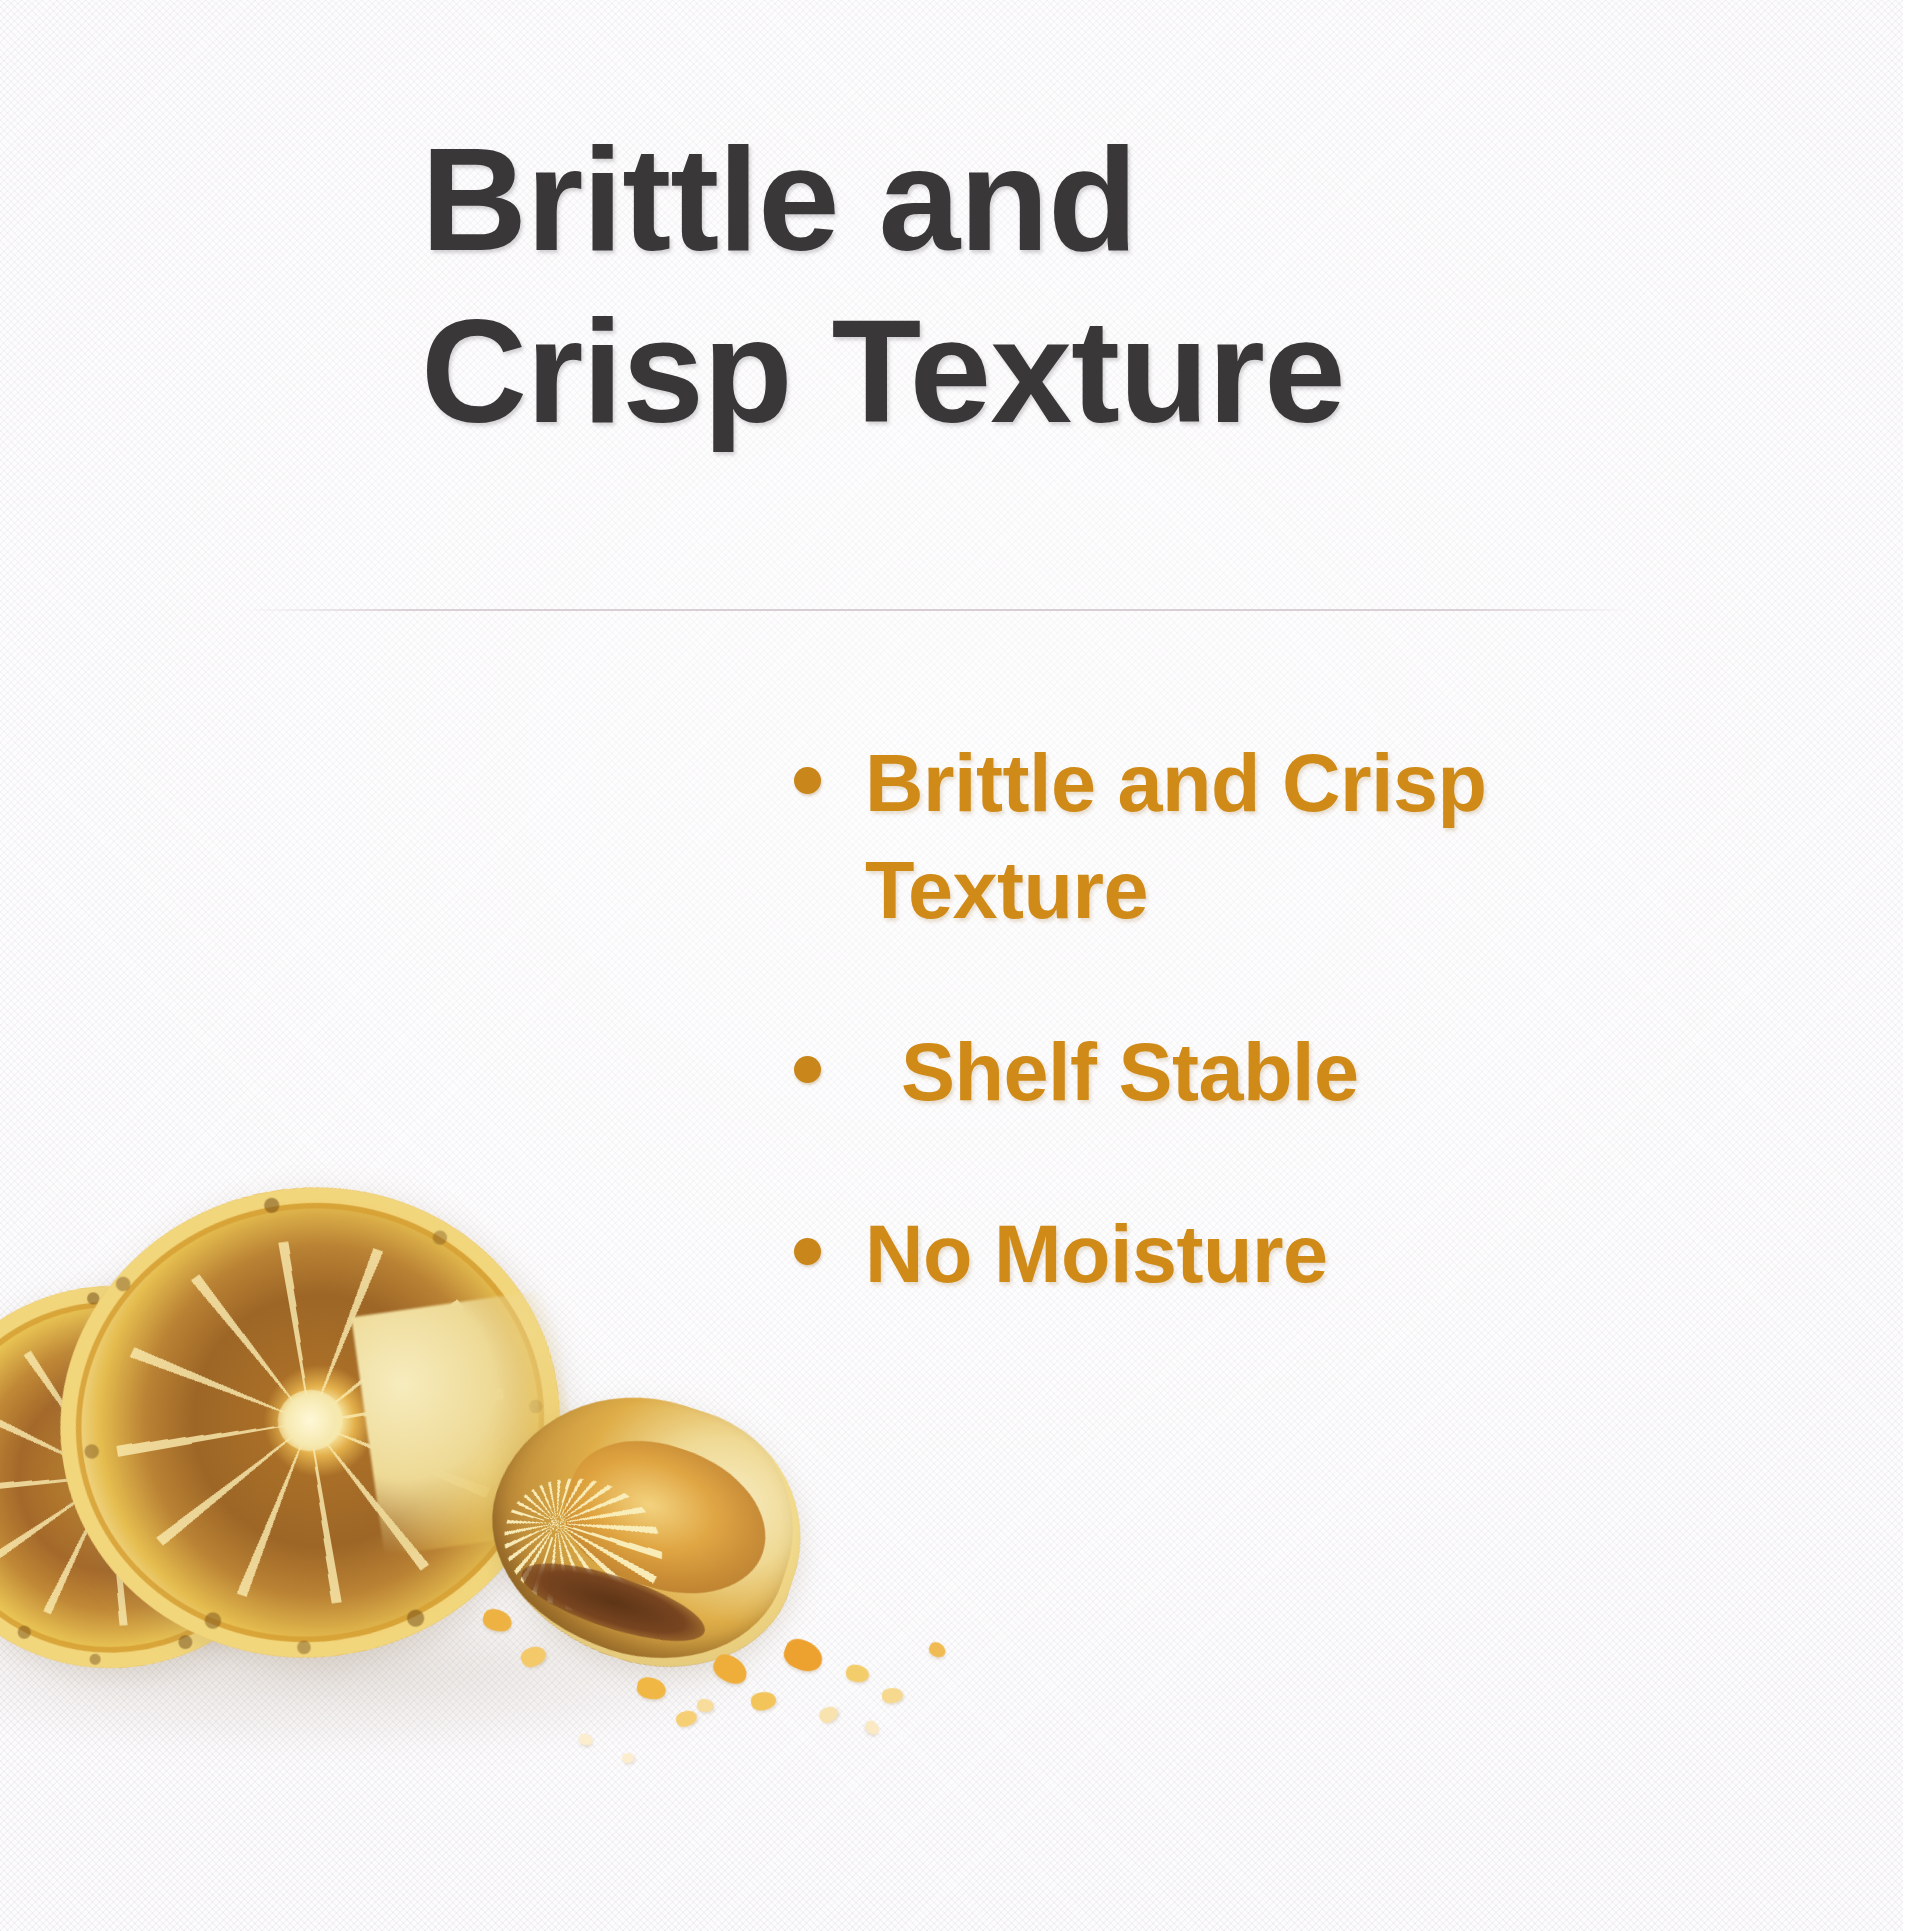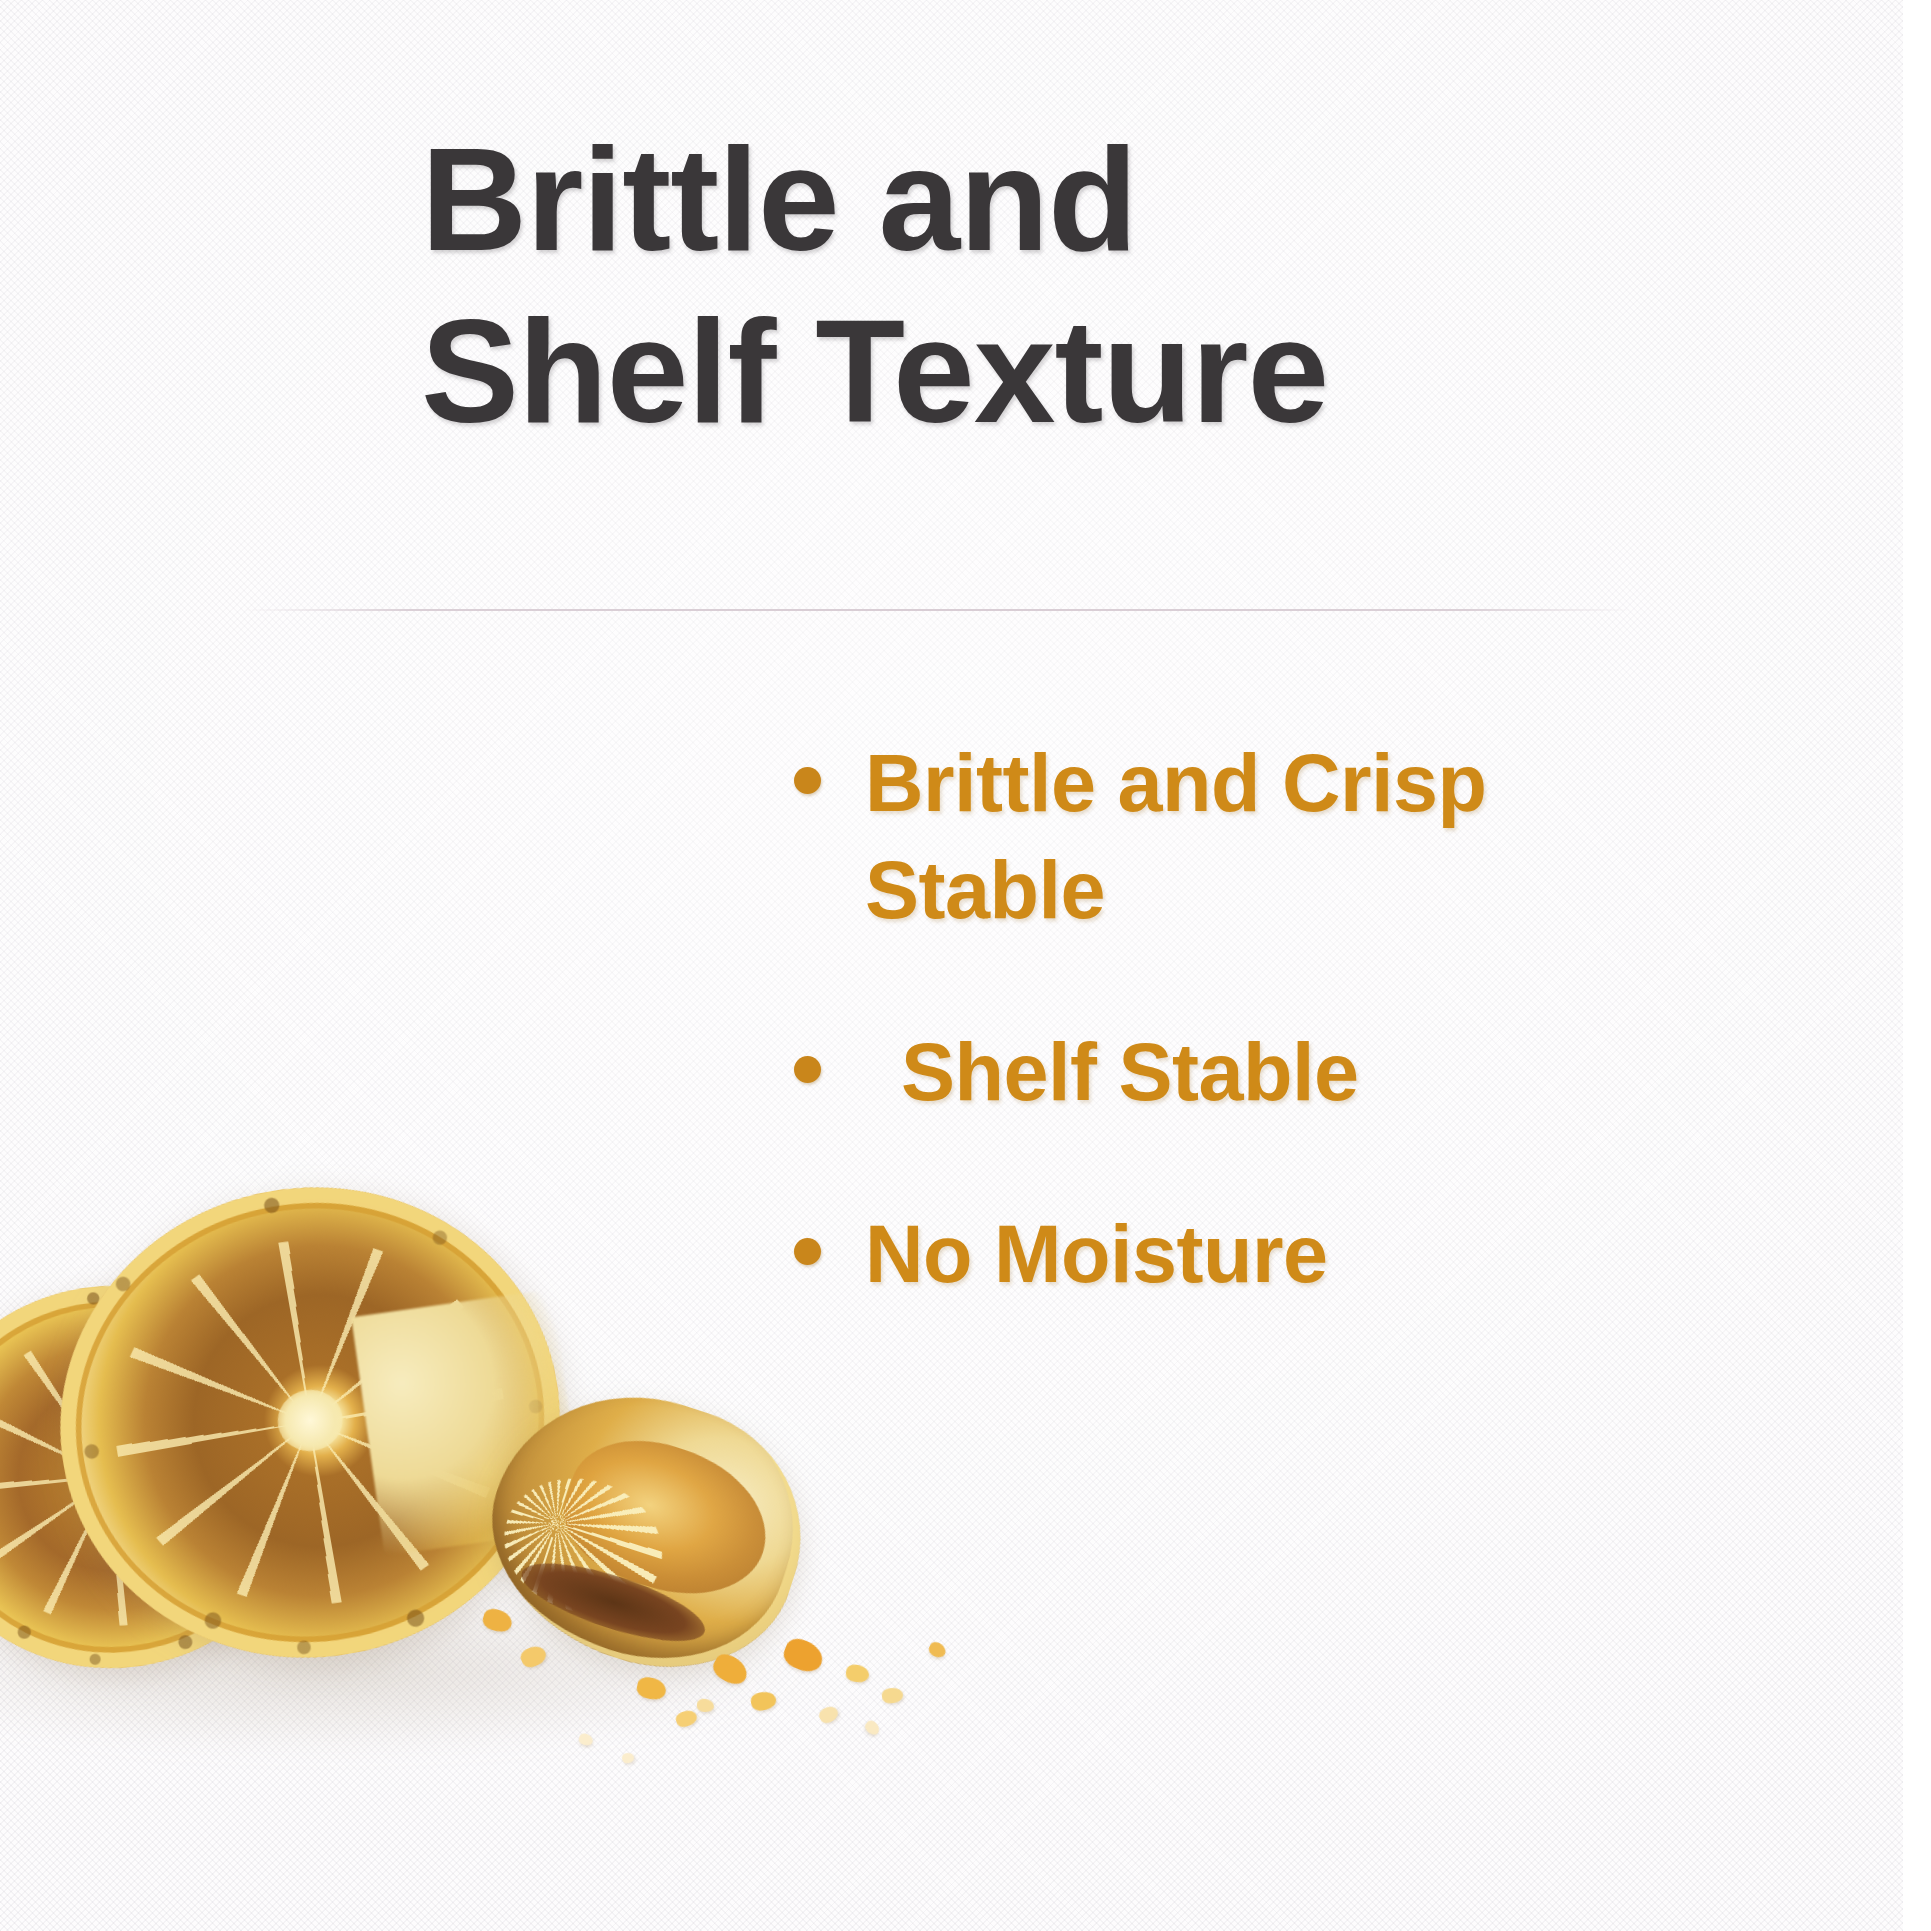--- a/index.html
+++ b/index.html
@@ -305,30 +305,30 @@
 </head>
 <body>
 
 <div id="canvas">
 
   <div id="texture"></div>
   <div id="texture-vignette"></div>
 
   <div id="headline" style="color: rgb(58, 55, 57);">
     <span class="hl-line">Brittle and</span>
-    <span class="hl-line">Shelf Texture</span>
+    <span class="hl-line">Crisp Texture</span>
   </div>
 
   <div id="divider"></div>
 
   <div id="bullets">
 
     <div class="bullet-row" id="bullet-row-0">
       <span class="bullet-dot" style="background: rgb(201, 134, 27);"></span>
-      <span class="bullet-text" style="color: rgb(207, 138, 24);">Brittle and Crisp Stable</span>
+      <span class="bullet-text" style="color: rgb(207, 138, 24);">Brittle and Crisp Texture</span>
     </div>
 
     <div class="bullet-row" id="bullet-row-1">
       <span class="bullet-dot" style="background: rgb(201, 134, 27);"></span>
       <span class="bullet-text" style="color: rgb(207, 138, 24); margin-left: 36px;">Shelf Stable</span>
     </div>
 
     <div class="bullet-row" id="bullet-row-2">
       <span class="bullet-dot" style="background: rgb(201, 134, 27);"></span>
       <span class="bullet-text" style="color: rgb(207, 138, 24);">No Moisture</span>

